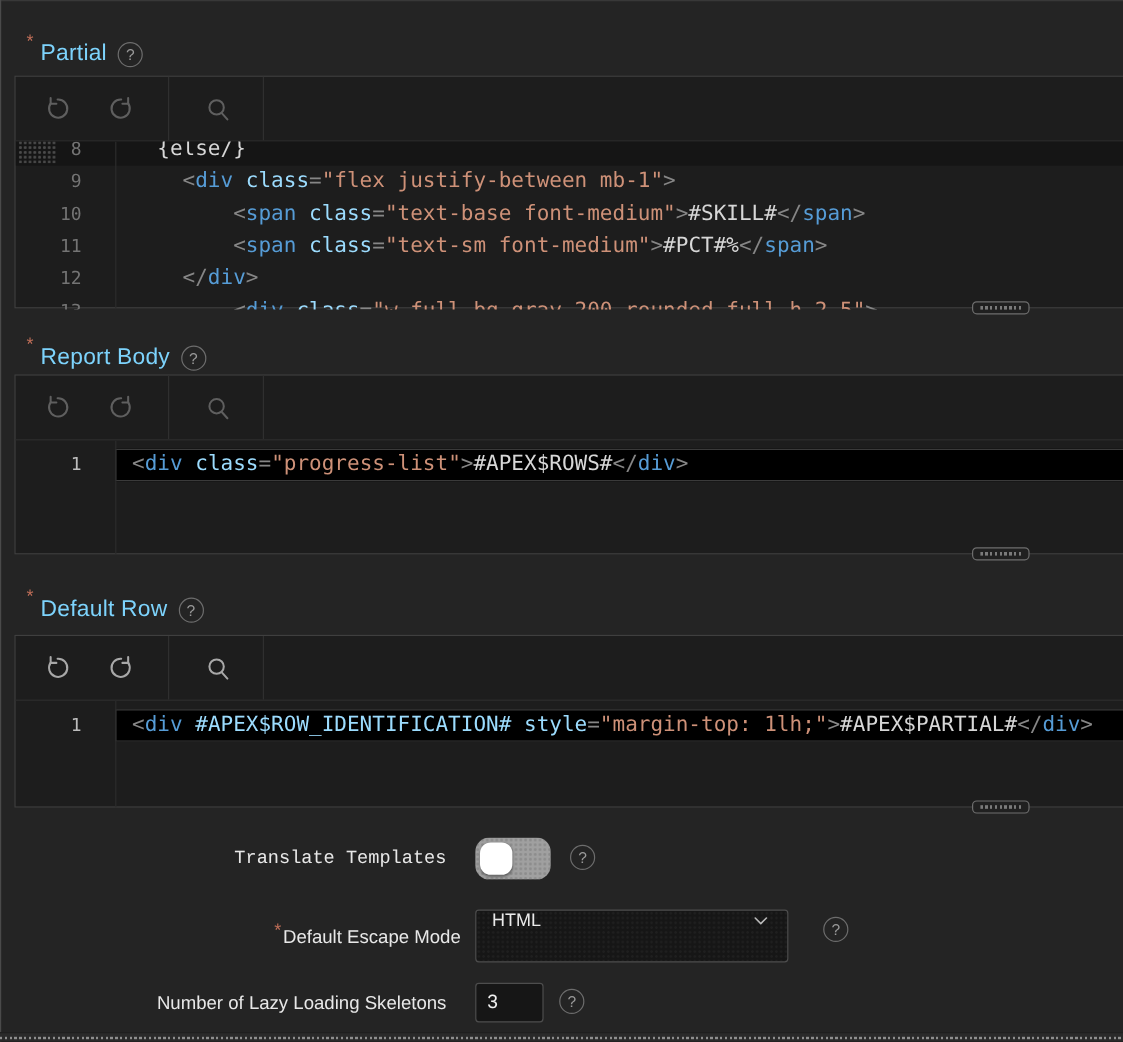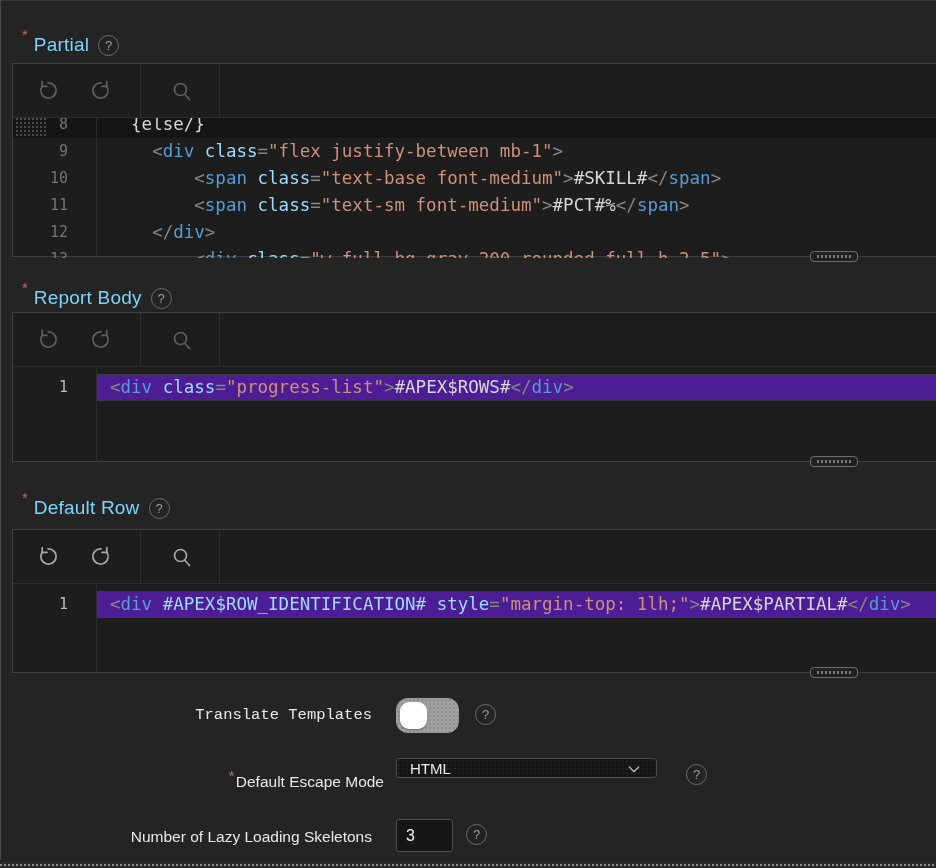--- a/index.html
+++ b/index.html
@@ -27,41 +27,41 @@
   .ed-body .code-area{height:95px;}
   .ed-row .code-area{height:89px;}
   .code-scroll{position:absolute;left:0;right:0;}
   .ed-partial .code-scroll{top:-7px;}
   .ed-body .code-scroll,.ed-row .code-scroll{top:7px;}
   .code-area::after{content:'';position:absolute;left:83px;top:0;bottom:0;width:1px;background:#2c2c2c;}
   .code-row{display:flex;height:27px;white-space:pre;}
   .ln{position:relative;flex:0 0 83px;box-sizing:border-box;text-align:right;padding-right:28px;
       font-family:"DejaVu Sans Mono", monospace;font-size:15px;line-height:27px;color:#747474;}
   .lc{flex:1 1 auto;padding-left:14px;font-family:"DejaVu Sans Mono", monospace;font-size:17.5px;line-height:27px;}
-  .code-row.active .lc{background:#4c1d95;box-shadow:inset 0 0 0 1px #3a3a3a;}
+  .code-row.active .lc{background:#000000;box-shadow:inset 0 0 0 1px #3a3a3a;}
   .code-row.active .ln{color:#bdbdbd;}
   .code-row.dark{background:#151515;}
   .code-row.dark .ln::before{content:'';position:absolute;left:2px;top:2px;bottom:2px;width:32px;
       background-image:radial-gradient(#4a4a4a 1px, transparent 1.4px);background-size:4px 4px;}
   .tok-pun{color:#868686}.tok-tag{color:#569cd6}.tok-attr{color:#9cdcfe}.tok-str{color:#ce9178}.tok-txt{color:#d7d7d7}
   
   .rs-handle{position:absolute;left:810px;width:48px;height:11px;background:#202020;border:1px solid #6e6e6e;
       border-radius:4px;box-sizing:border-box;cursor:ns-resize;
       background-image:repeating-linear-gradient(90deg,#7a7a7a 0 2px,transparent 2px 4px);
       background-size:34px 3px;background-position:center;background-repeat:no-repeat;}
   
   .set-label{position:absolute;left:0;width:372px;text-align:right;font-size:15.5px;color:#e8e8e8;line-height:17px;}
   .toggle{position:absolute;left:396px;top:698px;width:63px;height:35px;border-radius:12px;background:#a0a0a0;
       background-image:radial-gradient(#8d8d8d 1px, transparent 1.3px);background-size:4px 4px;cursor:pointer;}
   .toggle .knob{position:absolute;left:4px;top:4px;width:27px;height:27px;border-radius:9px;background:#ffffff;
       box-shadow:0 1px 2px rgba(0,0,0,.35);}
-  .select{position:absolute;left:396px;top:758px;width:261px;height:20px;box-sizing:border-box;
+  .select{position:absolute;left:396px;top:758px;width:261px;height:44px;box-sizing:border-box;
       background:#161616;border:1px solid #4d4d4d;border-radius:3px;cursor:pointer;
       background-image:radial-gradient(rgba(255,255,255,.04) 1px, transparent 1.2px);background-size:4px 4px;
-      display:flex;align-items:flex-end;}
+      display:flex;align-items:flex-start;}
   .select .val{font-size:15px;color:#eaeaea;padding-left:13px;flex:1;}
   .select .chev{width:16px;height:16px;margin-right:14px;color:#b9b9b9;}
   .num-input{position:absolute;left:396px;top:819px;width:57px;height:33px;box-sizing:border-box;
       background:#161616;border:1px solid #4d4d4d;border-radius:3px;color:#f0f0f0;
       font-family:"Liberation Sans", sans-serif;font-size:16px;padding:0 0 0 9px;outline:none;}
   .hp-toggle{position:absolute;left:475px;top:704px;}
   .hp-select{position:absolute;left:686px;top:764px;}
   .hp-input{position:absolute;left:466px;top:824px;}
   .splitter{position:absolute;left:0;right:0;top:860px;height:8px;background:#2a2a2a;border-top:1px solid #1f1f1f;
       background-image:repeating-linear-gradient(90deg,#8e8e8e 0 2px,transparent 2px 4px);

